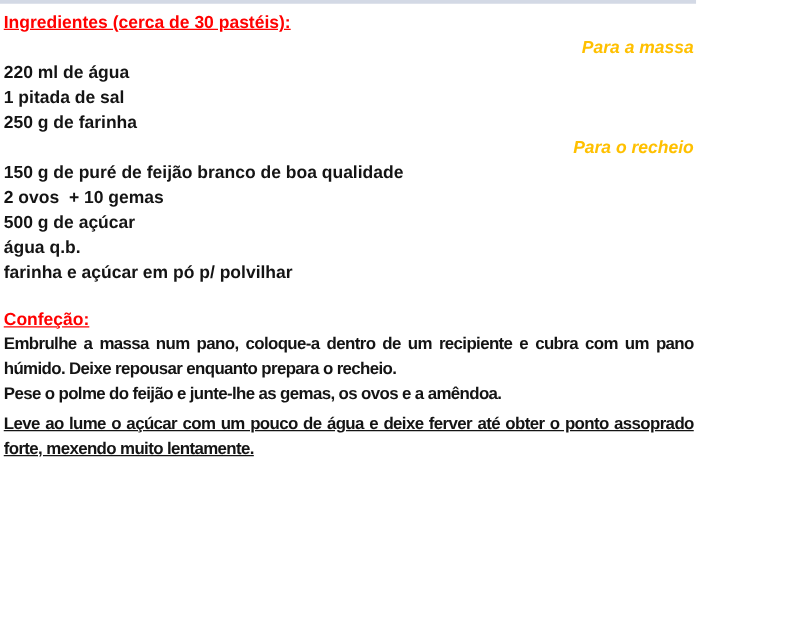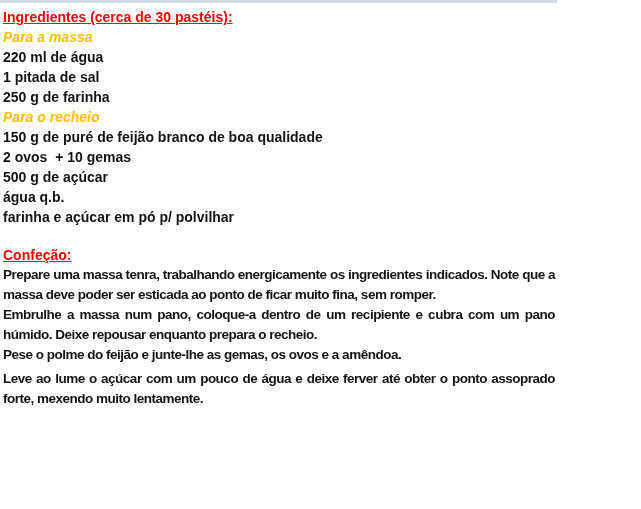--- a/index.html
+++ b/index.html
@@ -31,38 +31,40 @@
     font-size: 14px;
     line-height: 20px;
     white-space: pre-wrap;
   }
   .subheading {
     color: var(--subheading_orange, #ffc000);
     font-style: italic;
     font-size: 14px;
     line-height: 20px;
     white-space: pre-wrap;
+    text-align: right;
   }
   .item {
     font-size: 14px;
     line-height: 20px;
     white-space: pre-wrap;
   }
   .section-gap {
     height: 18px;
   }
   .para {
     margin: 0;
     font-size: 13.5px;
     line-height: 20px;
     letter-spacing: -0.5px;
     text-align: justify;
   }
   .para.spaced {
     margin-top: 4px;
+    text-decoration: underline;
   }
 </style>
 </head>
 <body>
 
 <div class="page">
   <div class="top-strip"></div>
   <div class="content">
 
     <div class="heading">Ingredientes (cerca de 30 pastéis):</div>
@@ -76,19 +78,18 @@
     <div class="item">150 g de puré de feijão branco de boa qualidade</div>
     <div class="item">2 ovos  + 10 gemas</div>
     <div class="item">500 g de açúcar</div>
     <div class="item">água q.b.</div>
     <div class="item">farinha e açúcar em pó p/ polvilhar</div>
 
     <div class="section-gap"></div>
 
     <div class="heading">Confeção:</div>
 
-    <p class="para">Prepare uma massa tenra, trabalhando energicamente os ingredientes indicados. Note que a massa deve poder ser esticada ao ponto de ficar muito fina, sem romper.</p>
     <p class="para">Embrulhe a massa num pano, coloque-a dentro de um recipiente e cubra com um pano húmido. Deixe repousar enquanto prepara o recheio.</p>
     <p class="para">Pese o polme do feijão e junte-lhe as gemas, os ovos e a amêndoa.</p>
     <p class="para spaced">Leve ao lume o açúcar com um pouco de água e deixe ferver até obter o ponto assoprado forte, mexendo muito lentamente.</p>
 
   </div>
 </div>
 
 </body></html>

